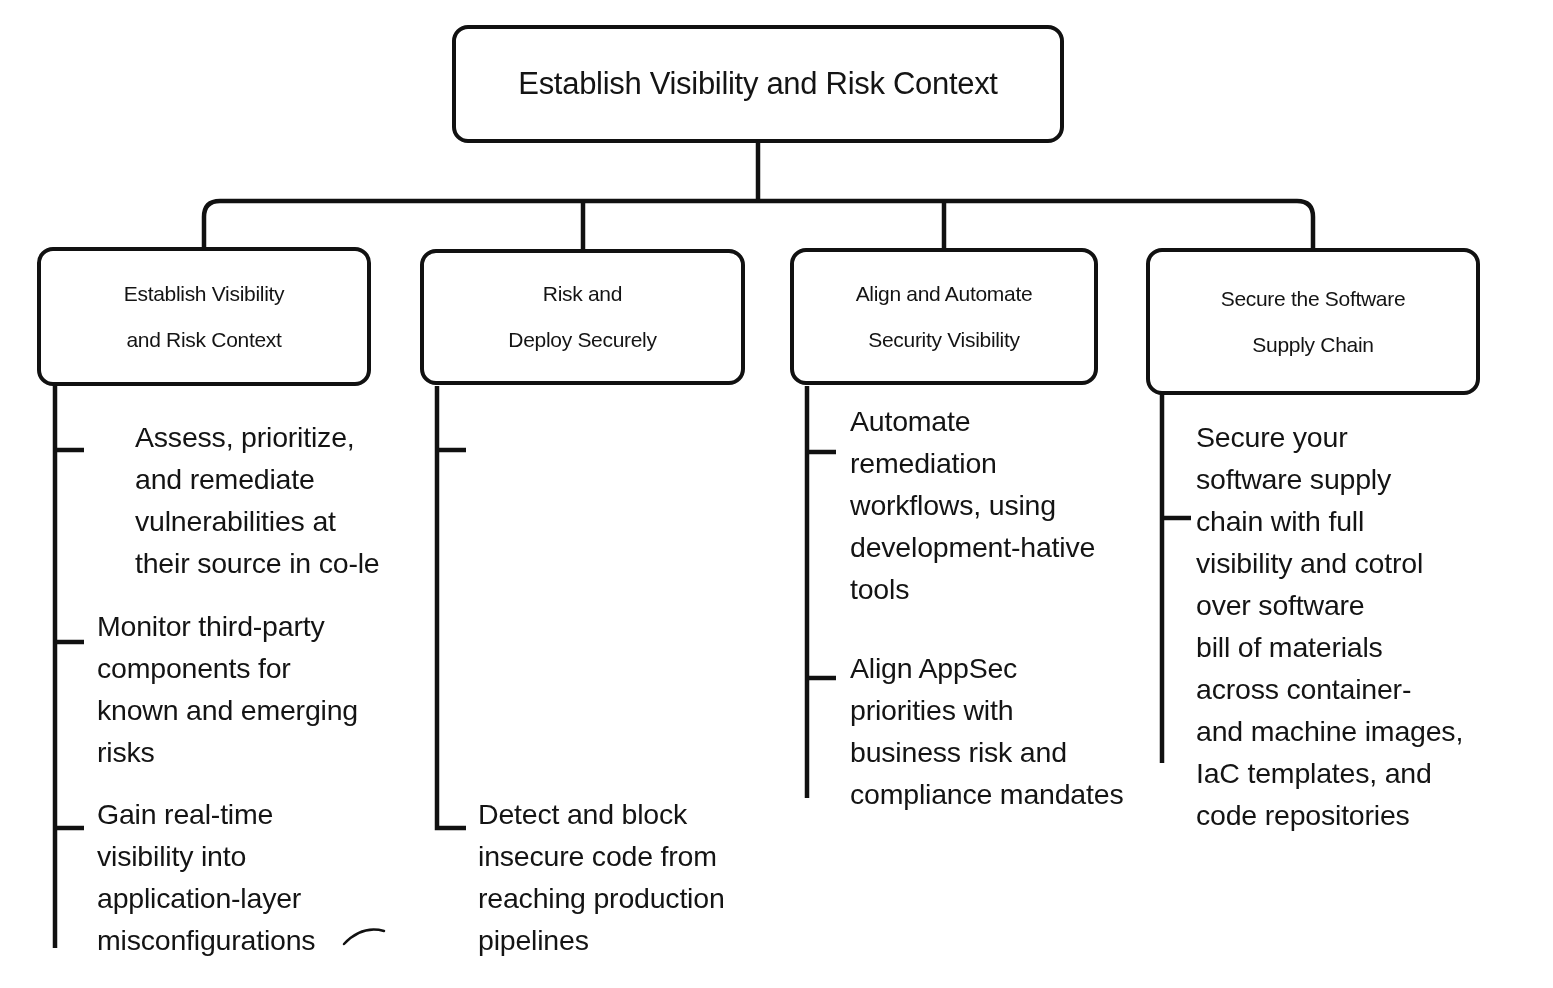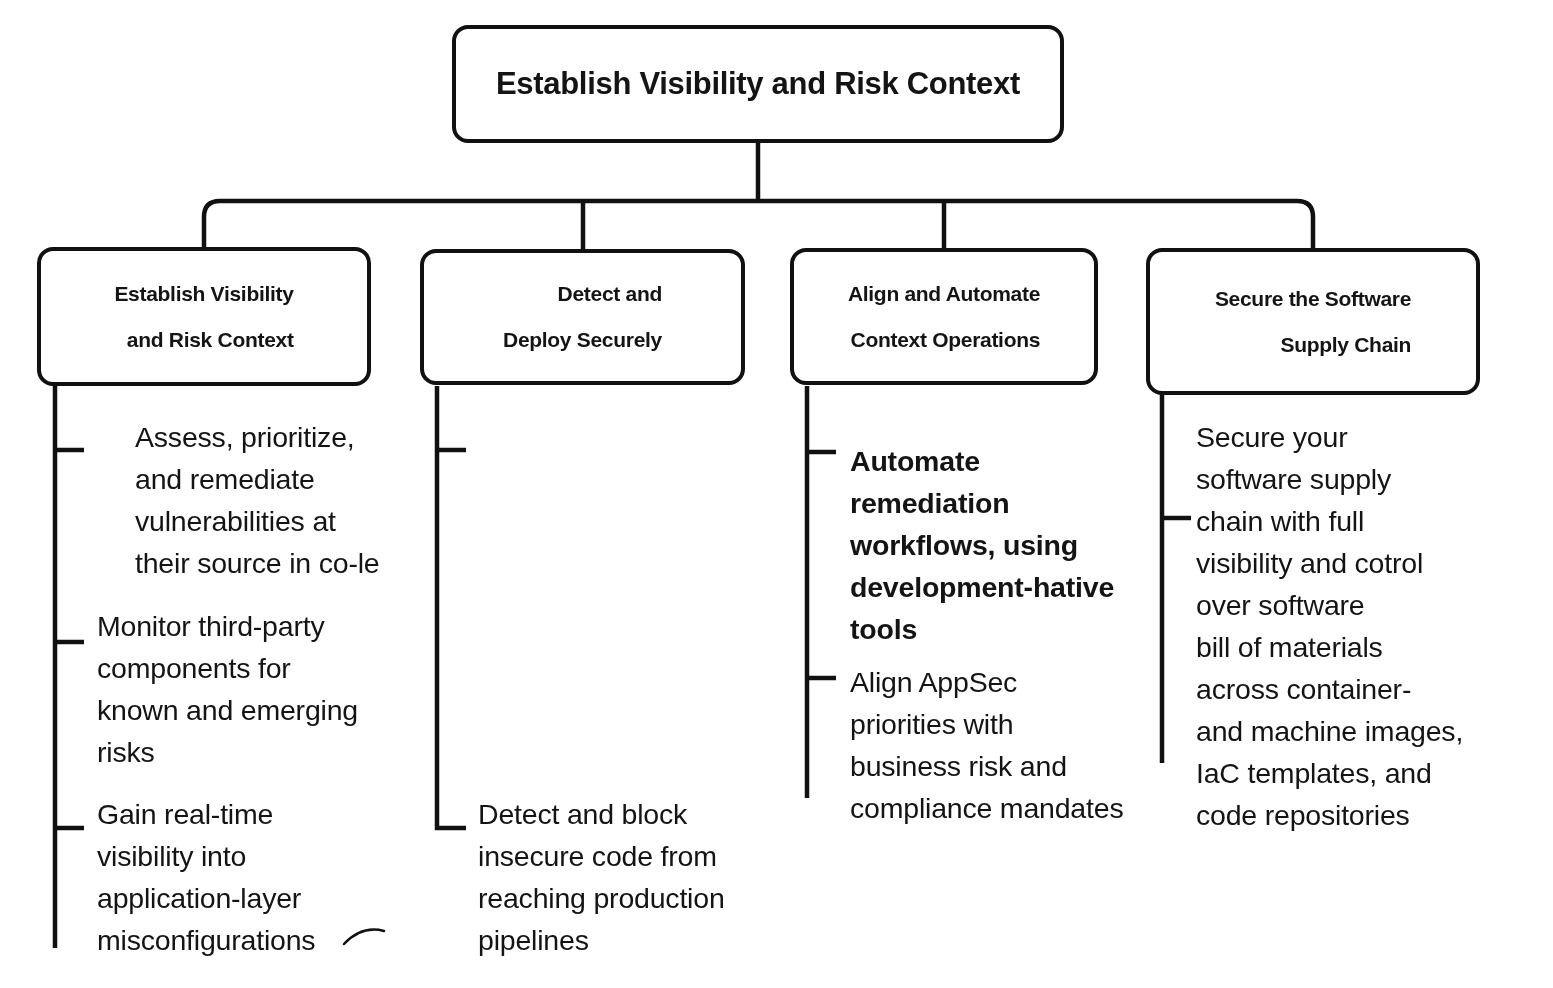--- a/index.html
+++ b/index.html
@@ -23,22 +23,22 @@
     border: 4px solid #111111;
     border-radius: 16px;
     background: #ffffff;
     display: flex;
     align-items: center;
     justify-content: center;
     box-sizing: border-box;
     z-index: 2;
   }
   .node-title {
-    font-weight: 700;
-    text-align: right;
+    font-weight: 400;
+    text-align: center;
     white-space: pre-line;
     letter-spacing: -0.3px;
   }
   .root .node-title { font-size: 31px; line-height: 42px; }
   .branch .node-title { font-size: 21px; line-height: 46px; }
   .bullet {
     position: absolute;
     font-size: 28.5px;
     line-height: 42px;
     white-space: pre-line;
@@ -79,27 +79,27 @@
   <div class="node root" style="left:452px; top:25px; width:612px; height:118px;">
     <span class="node-title">Establish Visibility and Risk Context</span>
   </div>
 
   <div class="node branch" style="left:37px; top:247px; width:334px; height:139px;">
     <span class="node-title">Establish Visibility
 and Risk Context</span>
   </div>
 
   <div class="node branch" style="left:420px; top:249px; width:325px; height:136px;">
-    <span class="node-title">Detect and
+    <span class="node-title">Risk and
 Deploy Securely</span>
   </div>
 
   <div class="node branch" style="left:790px; top:248px; width:308px; height:137px;">
     <span class="node-title">Align and Automate
-Context Operations</span>
+Security Visibility</span>
   </div>
 
   <div class="node branch" style="left:1146px; top:248px; width:334px; height:147px;">
     <span class="node-title">Secure the Software
 Supply Chain</span>
   </div>
 
   <div class="bullet" style="left:97px; top:416px; width:300px;margin-left:38px;">Assess, prioritize,
 and remediate
 vulnerabilities at
@@ -111,26 +111,26 @@
   <div class="bullet" style="left:97px; top:793px; width:300px;">Gain real-time
 visibility into
 application-layer
 misconfigurations</div>
 
   <div class="bullet" style="left:478px; top:793px; width:300px;">Detect and block
 insecure code from
 reaching production
 pipelines</div>
 
-  <div class="bullet" style="left:850px; top:440px; width:320px;font-weight:bold;">Automate
+  <div class="bullet" style="left:850px; top:400px; width:320px;">Automate
 remediation
 workflows, using
 development-hative
 tools</div>
-  <div class="bullet" style="left:850px; top:647px; width:330px;margin-top:14px;">Align AppSec
+  <div class="bullet" style="left:850px; top:647px; width:330px;">Align AppSec
 priorities with
 business risk and
 compliance mandates</div>
 
   <div class="bullet" style="left:1196px; top:416px; width:340px;">Secure your
 software supply
 chain with full
 visibility and cotrol
 over software
 bill of materials

